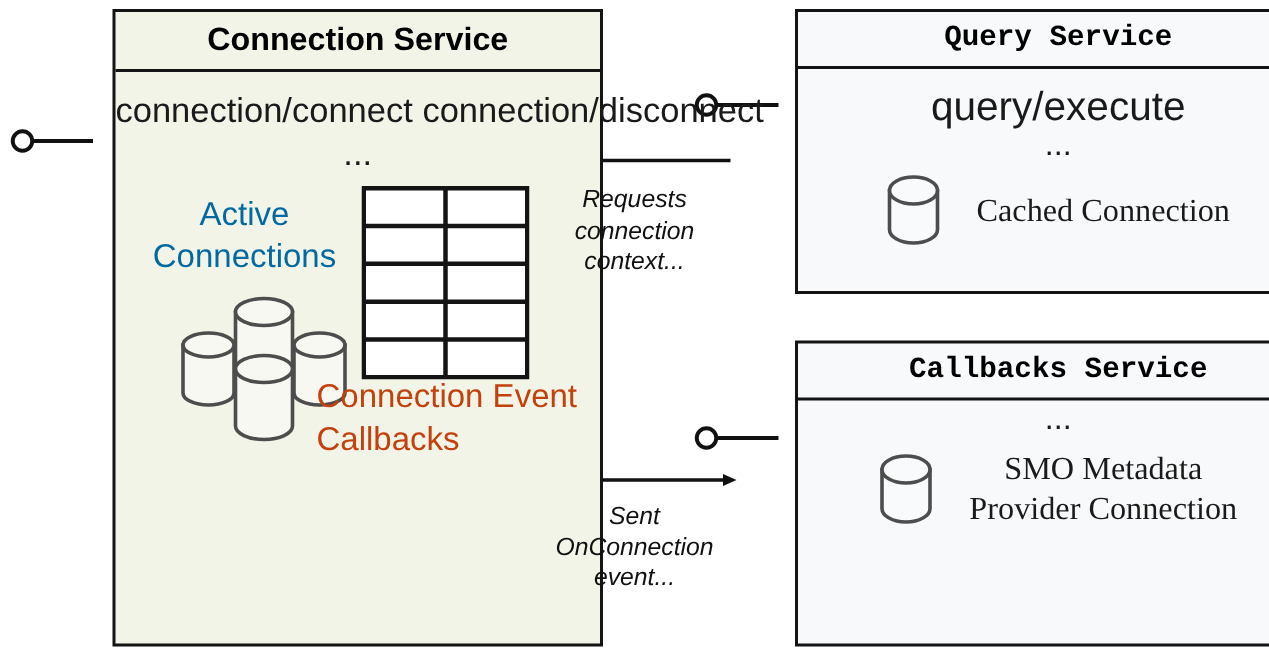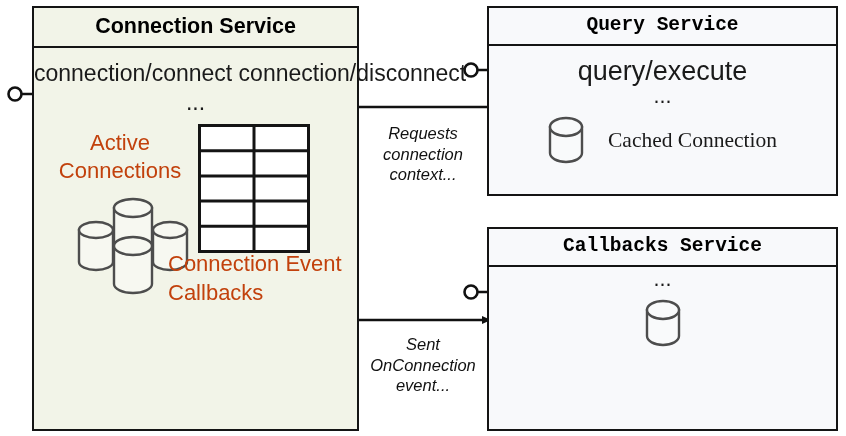--- a/index.html
+++ b/index.html
@@ -23,20 +23,21 @@
     position: absolute;
     left: 0;
     top: 0;
     width: 846px;
     height: 436px;
   }
   .component-box {
     position: absolute;
     box-sizing: border-box;
     border: 2.5px solid #141414;
+    margin-left: 43px;
   }
   .box-conn {
     left: 32px;
     top: 6px;
     width: 327px;
     height: 425px;
     background: #f2f4e8;
   }
   .box-query {
     left: 487px;
@@ -98,21 +99,21 @@
     height: 250px;
   }
   .active-label {
     position: absolute;
     left: 6px;
     top: 13px;
     width: 160px;
     text-align: center;
     font-size: 22px;
     line-height: 28px;
-    color: #c2410c;
+    color: #0369a1;
   }
   .db-stack {
     position: absolute;
     left: 42px;
     top: 75px;
   }
   .table-icon {
     position: absolute;
     left: 164px;
     top: 8px;
@@ -284,20 +285,22 @@
     <div class="box-title">Callbacks Service</div>
     <div class="box-body">
       <div class="svc-dots">...</div>
       <div class="svc-artifact">
         <svg width="36" height="48" viewBox="0 0 36 48" xmlns="http://www.w3.org/2000/svg">
           <g fill="#f9fafb" stroke="#4d4d4d" stroke-width="2.4">
             <path d="M2,11 L2,37 a16,9 0 0 0 32,0 L34,11 z"></path>
             <ellipse cx="18" cy="11" rx="16" ry="9"></ellipse>
           </g>
         </svg>
+        <div class="svc-artifact-text">SMO Metadata
+Provider Connection</div>
       </div>
     </div>
   </div>
 
   <div class="edge-label edge-label-lower">Sent
 OnConnection
 event...</div>
   <div class="edge-label edge-label-upper">Requests
 connection
 context...</div>

